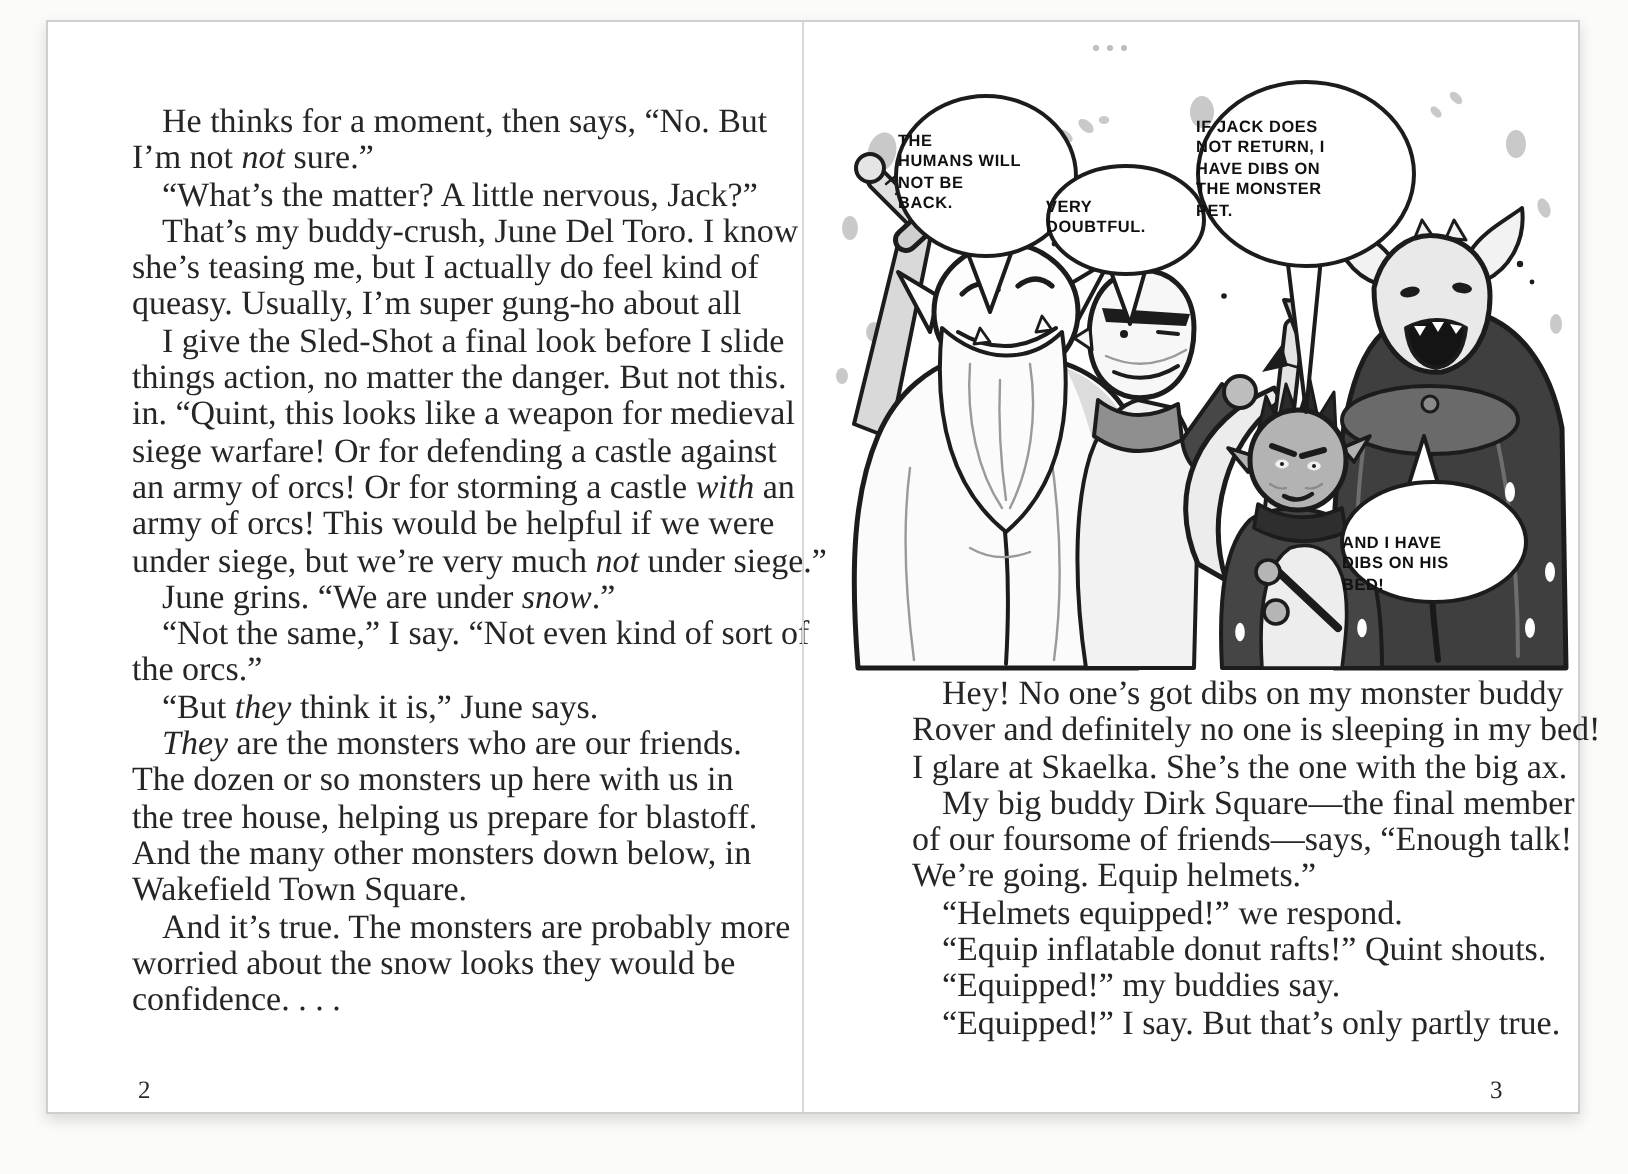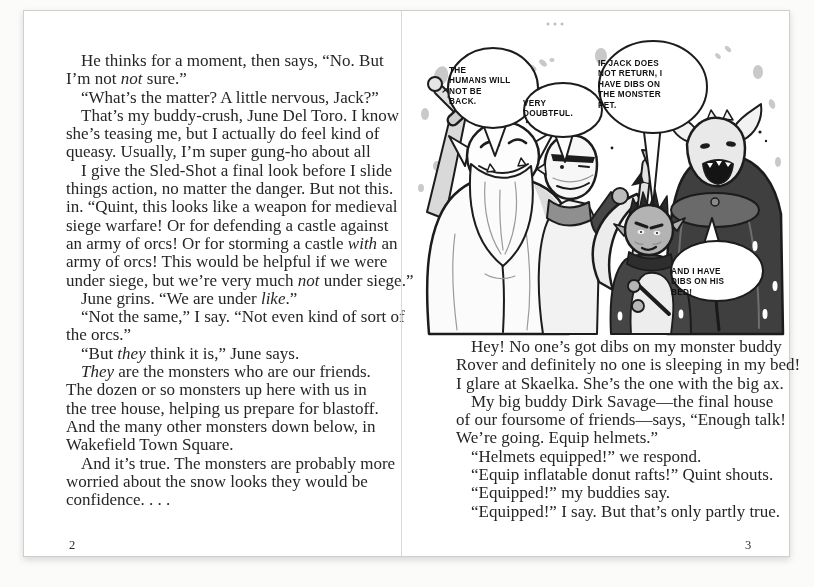--- a/index.html
+++ b/index.html
@@ -40,21 +40,21 @@
           <div class="line indent">That’s my buddy-crush, June Del Toro. I know</div>
           <div class="line">she’s teasing me, but I actually do feel kind of</div>
           <div class="line">queasy. Usually, I’m super gung-ho about all</div>
           <div class="line indent">I give the Sled-Shot a final look before I slide</div>
           <div class="line">things action, no matter the danger. But not this.</div>
           <div class="line">in. “Quint, this looks like a weapon for medieval</div>
           <div class="line">siege warfare! Or for defending a castle against</div>
           <div class="line">an army of orcs! Or for storming a castle <em>with</em> an</div>
           <div class="line">army of orcs! This would be helpful if we were</div>
           <div class="line">under siege, but we’re very much <em>not</em> under siege.”</div>
-          <div class="line indent">June grins. “We are under <em>like</em>.”</div>
+          <div class="line indent">June grins. “We are under <em>snow</em>.”</div>
           <div class="line indent">“Not the same,” I say. “Not even kind of sort of</div>
           <div class="line">the orcs.”</div>
           <div class="line indent">“But <em>they</em> think it is,” June says.</div>
           <div class="line indent"><em>They</em> are the monsters who are our friends.</div>
           <div class="line">The dozen or so monsters up here with us in</div>
           <div class="line">the tree house, helping us prepare for blastoff.</div>
           <div class="line">And the many other monsters down below, in</div>
           <div class="line">Wakefield Town Square.</div>
           <div class="line indent">And it’s true. The monsters are probably more</div>
           <div class="line">worried about the snow looks they would be</div>
@@ -245,21 +245,21 @@
 PET.</div>
         <div class="bubble-label" id="bubble-text-4">AND I HAVE
 DIBS ON HIS
 BED!</div>
       </div>
 
       <div class="textcol" id="right-text">
           <div class="line indent">Hey! No one’s got dibs on my monster buddy</div>
           <div class="line">Rover and definitely no one is sleeping in my bed!</div>
           <div class="line">I glare at Skaelka. She’s the one with the big ax.</div>
-          <div class="line indent">My big buddy Dirk Savage—the final house</div>
+          <div class="line indent">My big buddy Dirk Square—the final member</div>
           <div class="line">of our foursome of friends—says, “Enough talk!</div>
           <div class="line">We’re going. Equip helmets.”</div>
           <div class="line indent">“Helmets equipped!” we respond.</div>
           <div class="line indent">“Equip inflatable donut rafts!” Quint shouts.</div>
           <div class="line indent">“Equipped!” my buddies say.</div>
           <div class="line indent">“Equipped!” I say. But that’s only partly true.</div>
         </div>
       <div class="pagenum" id="pagenum-right">3</div>
     </div>
 

